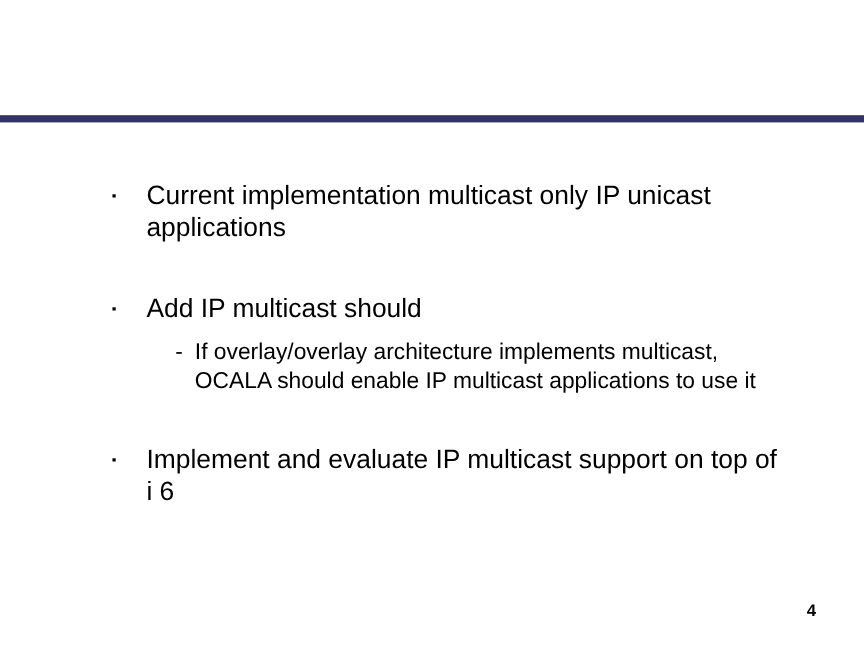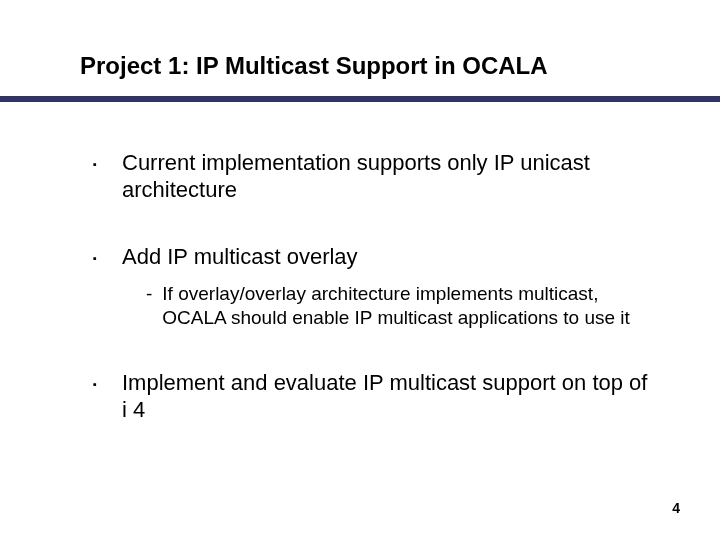--- a/index.html
+++ b/index.html
@@ -86,44 +86,43 @@
     font-size: 14px;
     font-weight: bold;
     color: #000000;
   }
 </style>
 </head>
 <body>
 
 <div class="slide">
 
-  <div class="title">Project 1: IP Multicast Support in OCALA</div>
 
   <div class="rule"></div>
 
   <div class="body-list">
 
     <div class="bullet-l1">
       <span class="marker">▪</span>
-      <span class="text">Current implementation supports only IP unicast architecture</span>
+      <span class="text">Current implementation multicast only IP unicast applications</span>
     </div>
 
     <div class="bullet-l1" style="margin-bottom:12px;">
       <span class="marker">▪</span>
-      <span class="text">Add IP multicast overlay</span>
+      <span class="text">Add IP multicast should</span>
     </div>
     <div class="sub-list">
       <div class="bullet-l2">
         <span class="marker">-</span>
         <span class="text">If overlay/overlay architecture implements multicast, OCALA should enable IP multicast applications to use it</span>
       </div>
     </div>
 
     <div class="bullet-l1">
       <span class="marker">▪</span>
-      <span class="text">Implement and evaluate IP multicast support on top of i 4</span>
+      <span class="text">Implement and evaluate IP multicast support on top of i 6</span>
     </div>
 
   </div>
 
   <div class="page-number">4</div>
 
 </div>
 
 </body></html>

